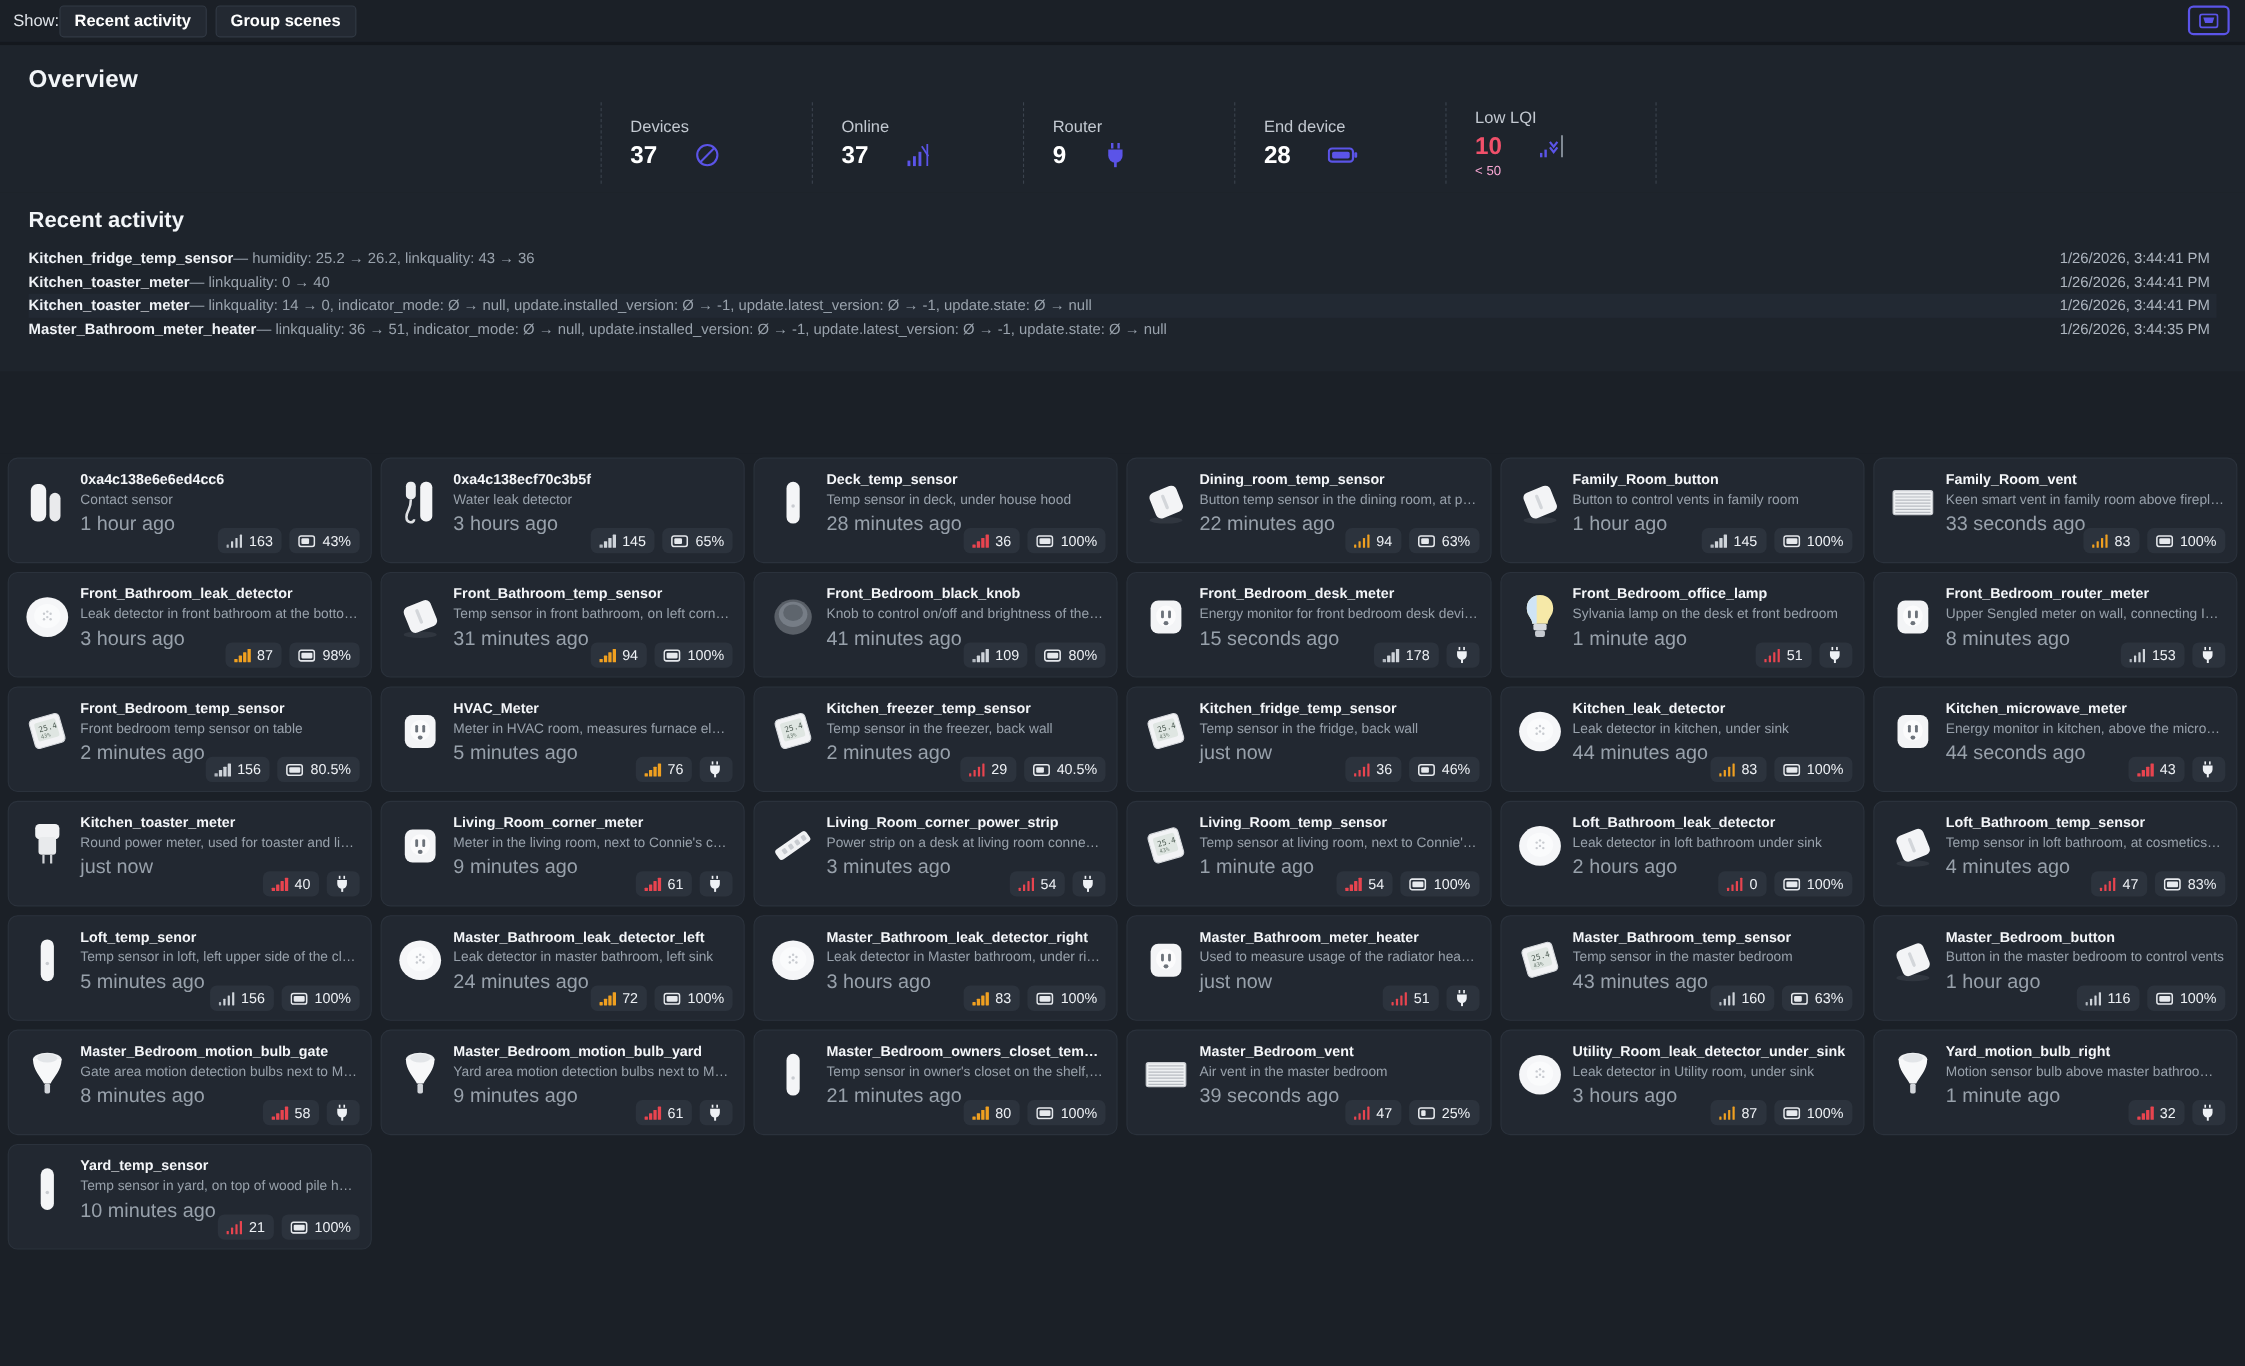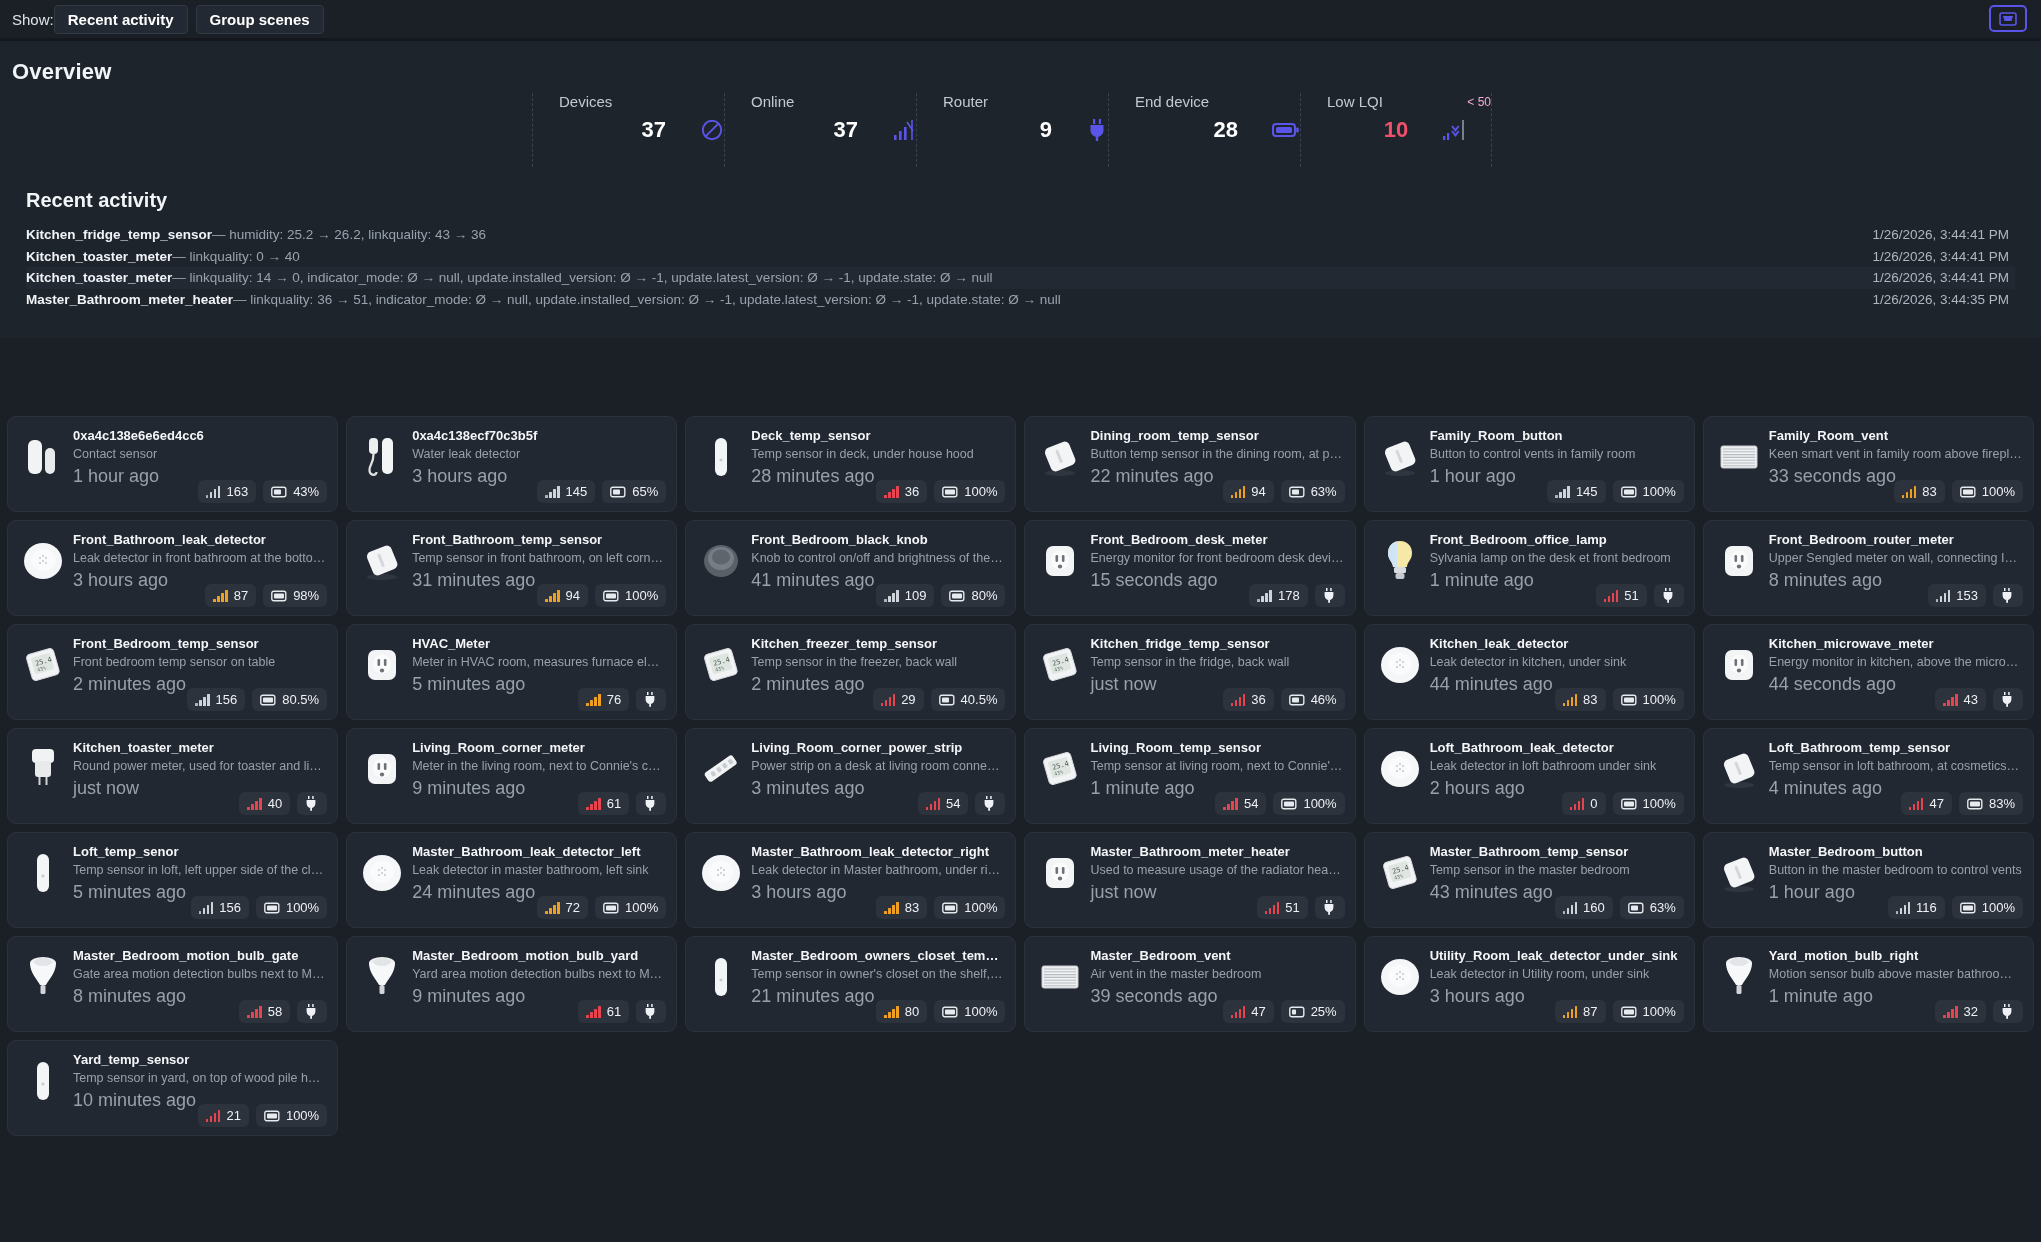--- a/index.html
+++ b/index.html
@@ -37,38 +37,38 @@
     border-radius: 5px;
     display: flex; align-items: center; justify-content: center;
     cursor: pointer;
     background: transparent;
   }
   .inbox-btn svg { display: block; }
 
   .divider-row { height: 3px; background: #14181e; }
   .overview {
     background: #1e242c;
-    padding: 18px 26px 8px 12px;
+    padding: 18px 26px 8px 26px;
     position: relative;
   }
   .section-title {
     font-size: 22px; font-weight: 700; color: #f2f5f8;
     letter-spacing: .2px;
   }
   .stats {
     display: flex;
     margin-top: 8px;
     margin-left: 520px;
     height: 74px;
   }
   .stat {
     width: 192px;
     border-left: 1px dashed #3b434e;
     padding-left: 26px;
-    display: flex; justify-content: space-between;
+    display: flex; flex-direction: column; justify-content: center;
   }
   .stat:last-child { border-right: 1px dashed #3b434e; }
   .stat-label { font-size: 15px; color: #c3c9d1; margin-bottom: 4px; }
   .stat-row { display: flex; align-items: center; gap: 34px; }
   .stat-value { font-size: 22px; font-weight: 700; color: #ffffff; }
   .stat-value.danger { color: #f0506a; }
   .stat-sub { font-size: 12px; color: #f9a8d4; margin-top: 2px; }
   .stat-icon { color: #5b54e8; display: flex; align-items: center; }
 
   

